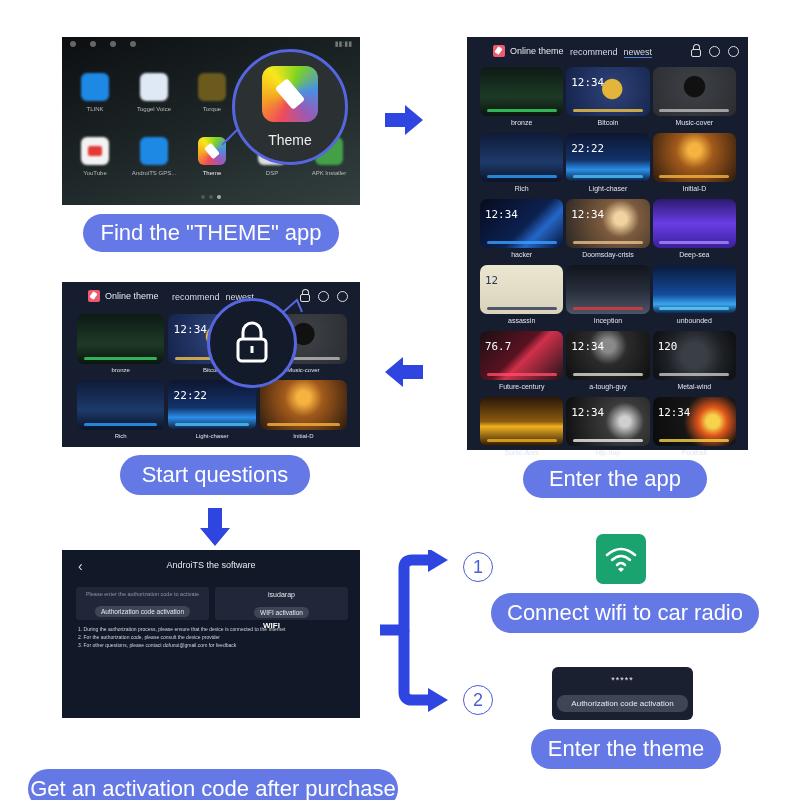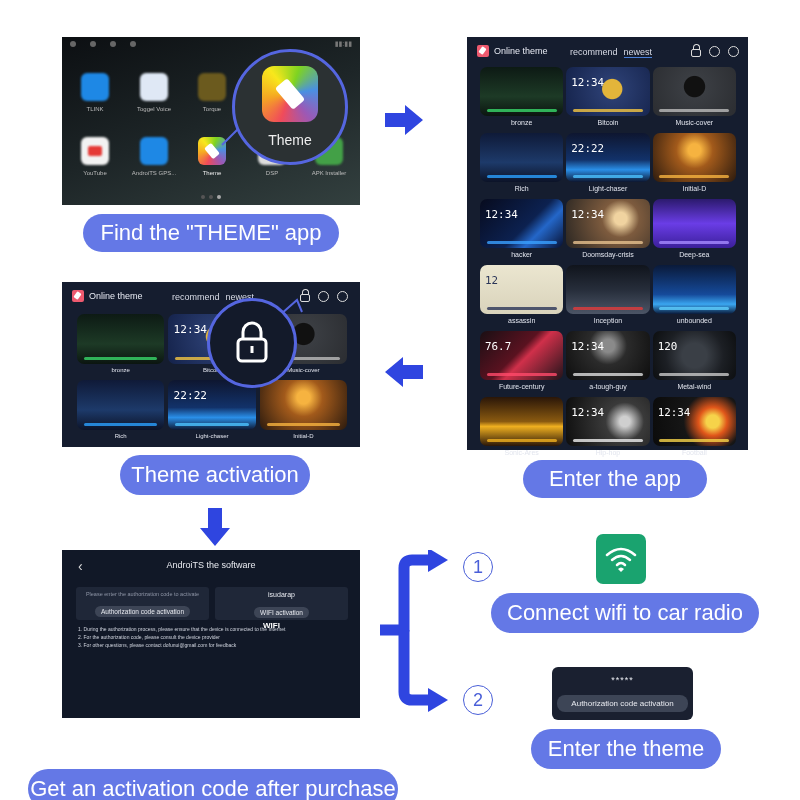--- a/index.html
+++ b/index.html
@@ -18,21 +18,21 @@
   .app-label { font-size: 6px; color: #bbb; margin-top: 5px; filter: blur(0.6px); }
   .theme-icon { width: 28px; height: 28px; border-radius: 6px; margin: 0 auto; background: conic-gradient(from 200deg, #f04b5a, #f5a623, #f8e71c, #7ed321, #4a90e2, #9b59b6, #f04b5a); position: relative; }
   .brush { position: absolute; left: 50%; top: 50%; transform: translate(-50%,-50%) rotate(-40deg); width: 9px; height: 14px; background: #fff; border-radius: 2px; }
   .magnifier { position: absolute; border-radius: 50%; border: 3px solid #5566e0; }
   .pager { position: absolute; bottom: 6px; left: 50%; transform: translateX(-50%); display: flex; gap: 4px; }
   .pager span { width: 4px; height: 4px; border-radius: 50%; background: #555; }
   .pager span.on { background: #aaa; }
 
   
   .tscreen { position: absolute; background: #151d2f; }
-  .t-header { position: absolute; left: 0; right: 0; top: 0; height: 28px; display: flex; align-items: center; padding: 0 10px; }
+  .t-header { position: absolute; left: 0; right: 0; top: 0; height: 28px; display: flex; align-items: center; padding: 0 26px; }
   .t-logo { width: 12px; height: 12px; background: #ee5a6f; border-radius: 2px; margin-right: 5px; position: relative; }
   .t-logo:after { content: ""; position: absolute; left: 3px; top: 2px; width: 5px; height: 7px; background: #fff; transform: rotate(35deg); border-radius: 1px; }
   .t-title { color: #e6e9f2; font-size: 9px; }
   .t-tabs { position: absolute; display: flex; gap: 6px; font-size: 9px; color: #d8dbe6; }
   .t-tab-active { border-bottom: 1.5px solid #4a7fd8; }
   .t-icons { position: absolute; display: flex; gap: 8px; }
   .t-ico { width: 11px; height: 11px; border: 1.5px solid #ddd; border-radius: 50%; }
   .t-lock { width: 10px; height: 8px; border: 1.5px solid #ddd; border-radius: 2px; position: relative; margin-top: 3px; }
   .t-lock:before { content: ""; position: absolute; left: 1px; top: -6px; width: 5px; height: 5px; border: 1.5px solid #ddd; border-bottom: none; border-radius: 4px 4px 0 0; }
   .grid { position: absolute; display: grid; grid-template-columns: repeat(3, 1fr); }
@@ -332,21 +332,21 @@
   </svg>
   <div class="magnifier" style="left:145px;top:16px;width:90px;height:90px;background:#131a2a;">
     <svg width="84" height="84" viewBox="0 0 84 84">
       <rect x="28" y="38" width="28" height="22" rx="4" fill="none" stroke="#fff" stroke-width="3"></rect>
       <path d="M33 38 V31 a9 9 0 0 1 18 0 V38" fill="none" stroke="#fff" stroke-width="3"></path>
       <line x1="42" y1="45" x2="42" y2="52" stroke="#fff" stroke-width="3"></line>
     </svg>
   </div>
 </div>
 
-<div class="pill" style="left:120px;top:455px;width:190px;height:40px;">Theme activation</div>
+<div class="pill" style="left:120px;top:455px;width:190px;height:40px;">Start questions</div>
 
 <svg class="abs" style="left:200px;top:508px" width="30" height="40">
   <polygon points="8,0 22,0 22,20 30,20 15,38 0,20 8,20" fill="#2f45e0"></polygon>
 </svg>
 
 <div id="activate" class="screen">
   <span class="act-back">‹</span>
   <div class="act-title">AndroiTS the software</div>
   <div class="act-box" style="left:14px;top:37px;width:133px;height:33px;">
     <div class="act-hint">Please enter the authorization code to activate</div>

